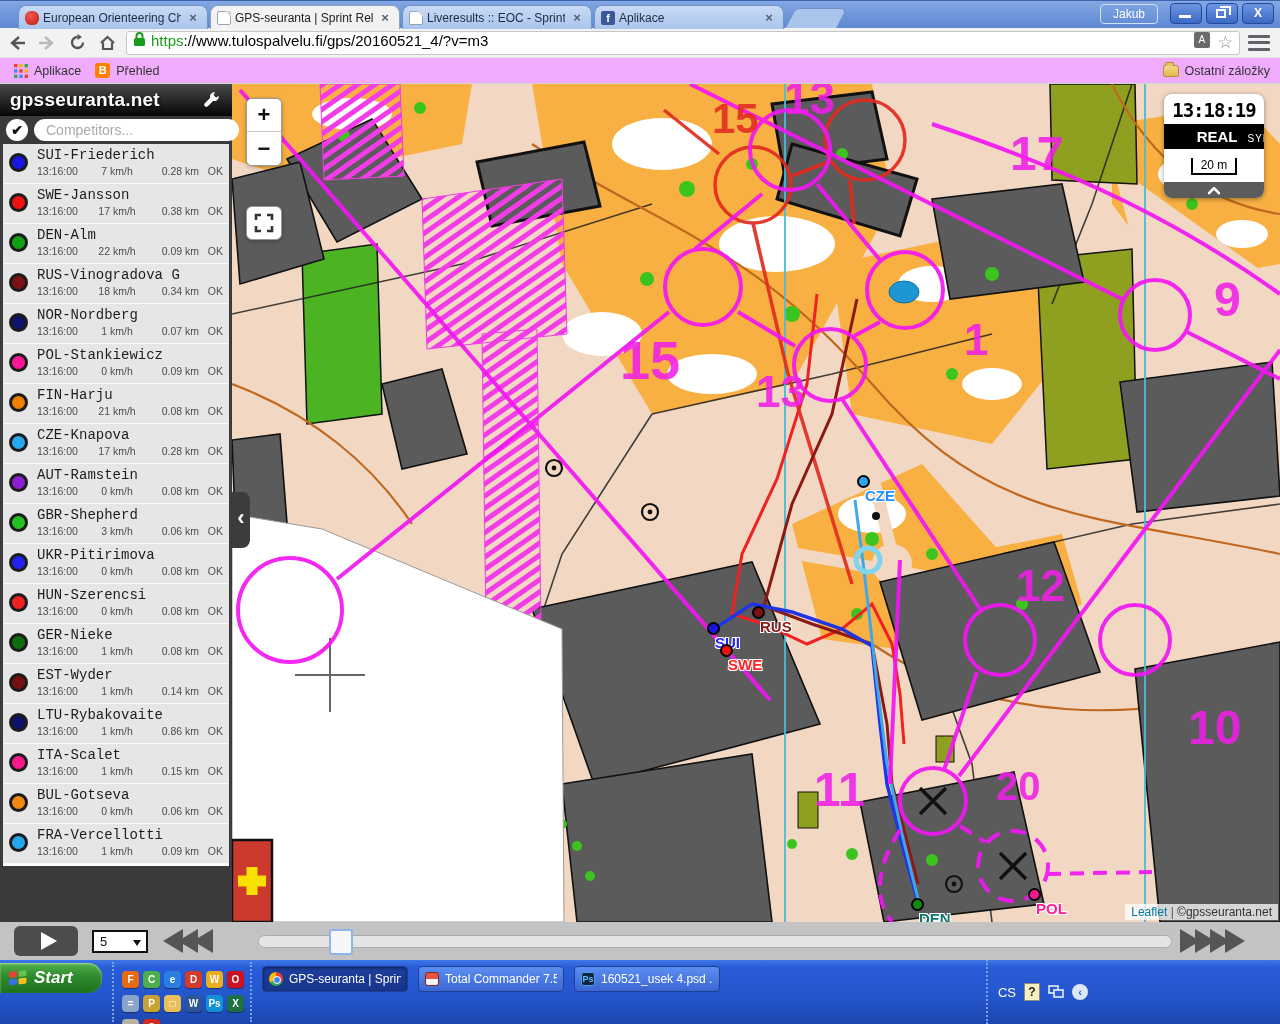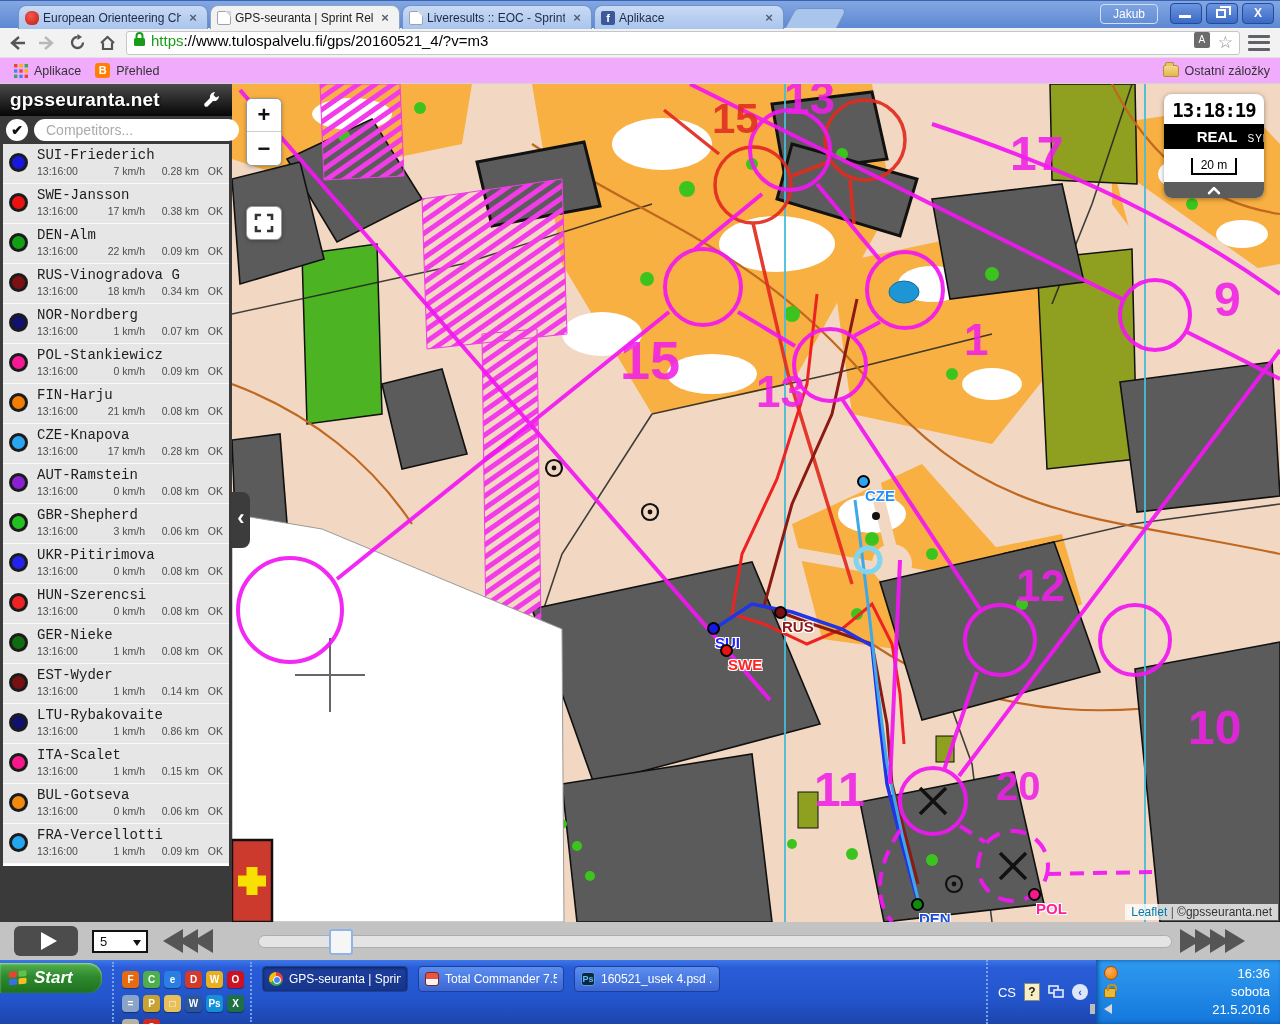--- a/index.html
+++ b/index.html
@@ -67,21 +67,21 @@
     font-size:14px; color:#111; font-weight:bold; flex:none; }
   .comp-input { flex:1; height:22px; border:none; border-radius:11px; padding:0 12px; font-size:14px; color:#333;
     font-family:"Liberation Sans",sans-serif; outline:none; }
   .comp-input::placeholder { color:#aaa; }
   .comp-list { position:absolute; left:3px; right:3px; top:60px; height:722px; background:#fff; overflow:hidden; list-style:none; }
   .comp-row { height:40px; background:#e6e6e6; border-bottom:1px solid #fafafa; position:relative; padding:3px 6px 0 34px; }
   .comp-dot { position:absolute; left:6px; top:9px; width:19px; height:19px; border-radius:50%; border:3px solid #1b1b1b; }
   .comp-name { font-size:14px; color:#1d1d1d; white-space:nowrap; overflow:hidden;font-family:Liberation Mono, monospace; }
   .comp-sub { display:flex; font-size:10.5px; color:#4d4d4d; margin-top:2px; }
   .c-time { width:52px; }
-  .c-speed { width:56px; text-align:right; }
+  .c-speed { width:56px; text-align:center; }
   .c-dist { width:54px; text-align:right; }
   .c-ok { flex:1; text-align:right; }
 
   
   .map { position:absolute; left:232px; top:84px; width:1048px; height:838px; background:#f2d8c2; overflow:hidden; }
   .map svg.base { position:absolute; left:0; top:0; }
   .map-label { position:absolute; font-weight:bold; opacity:.88; line-height:.9; transform:translate(-4px,-4px); }
   .runner { position:absolute; }
   .runner-dot { display:block; width:13px; height:13px; border-radius:50%; border:2px solid #000; }
   .runner-code { position:absolute; left:8px; top:12px; font-size:15px; font-weight:bold;
@@ -694,38 +694,38 @@
       <span class="map-label" style="color: rgb(240, 32, 232); font-size: 48px; left: 586px; top: 688px;">11</span>
     </div>
 
   <div>
 
       <span class="runner" style="left: 616px; top: 391px; margin-left: 9px;">
         <span class="runner-dot" style="background: rgb(40, 167, 240);"></span>
         <span class="runner-code" style="color: rgb(30, 144, 255);">CZE</span>
       </span>
 
-      <span class="runner" style="left: 542px; top: 522px; border-radius: 6px;">
+      <span class="runner" style="left: 520px; top: 522px; border-radius: 6px;">
         <span class="runner-dot" style="background: rgb(124, 17, 19);"></span>
         <span class="runner-code" style="color: rgb(139, 26, 26);">RUS</span>
       </span>
 
       <span class="runner" style="left: 475px; top: 538px;">
         <span class="runner-dot" style="background: rgb(23, 23, 224);"></span>
         <span class="runner-code" style="color: rgb(34, 34, 255);">SUI</span>
       </span>
 
       <span class="runner" style="left: 488px; top: 560px;">
         <span class="runner-dot" style="background: rgb(238, 17, 17);"></span>
         <span class="runner-code" style="color: rgb(255, 34, 34);">SWE</span>
       </span>
 
       <span class="runner" style="left: 679px; top: 814px;">
         <span class="runner-dot" style="background: rgb(15, 140, 15);"></span>
-        <span class="runner-code" style="color: #1d4ed8;">DEN</span>
+        <span class="runner-code" style="color: #0f766e;">DEN</span>
       </span>
 
       <span class="runner" style="left: 796px; top: 804px;">
         <span class="runner-dot" style="background: rgb(248, 24, 140);"></span>
         <span class="runner-code" style="color: rgb(255, 31, 154);">POL</span>
       </span>
     </div>
 
   <div class="zoomctl">
     <button>+</button>
@@ -839,27 +839,13 @@
     </div>
   <div class="tray">
     <span class="tray-lang">CS</span>
     <span class="tray-help">?</span>
     <svg width="16" height="14">
       <rect x="1" y="1" width="9" height="7" fill="none" stroke="#e8eef8" stroke-width="1.6"></rect>
       <rect x="6" y="5" width="9" height="7" fill="#2a5cd8" stroke="#e8eef8" stroke-width="1.6"></rect>
     </svg>
     <span class="tray-chevron">‹</span>
   </div>
-  <div class="clock-zone">
-    <div class="clock-row">
-        <span class="tray-ic ic-avast"></span>
-        <span>16:36</span>
-      </div>
-    <div class="clock-row">
-        <span class="ic-lock"></span>
-        <span>sobota</span>
-      </div>
-    <div class="clock-row">
-        <span class="ic-speaker"></span>
-        <span>21.5.2016</span>
-      </div>
-  </div>
 </div>
 
 </body></html>

